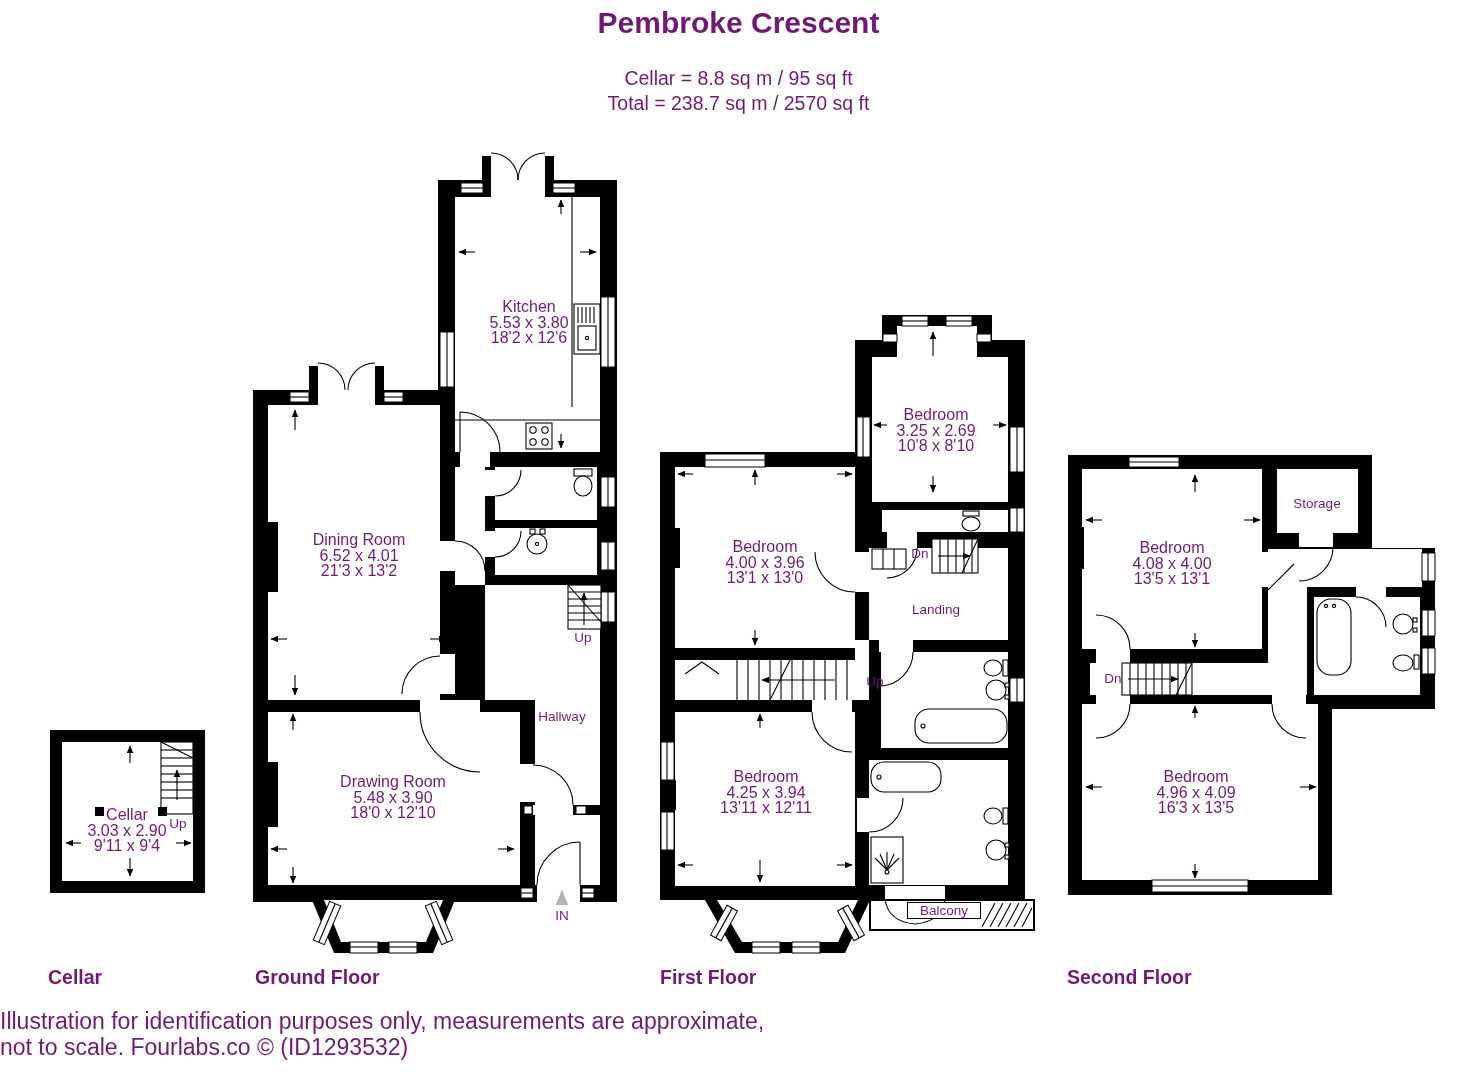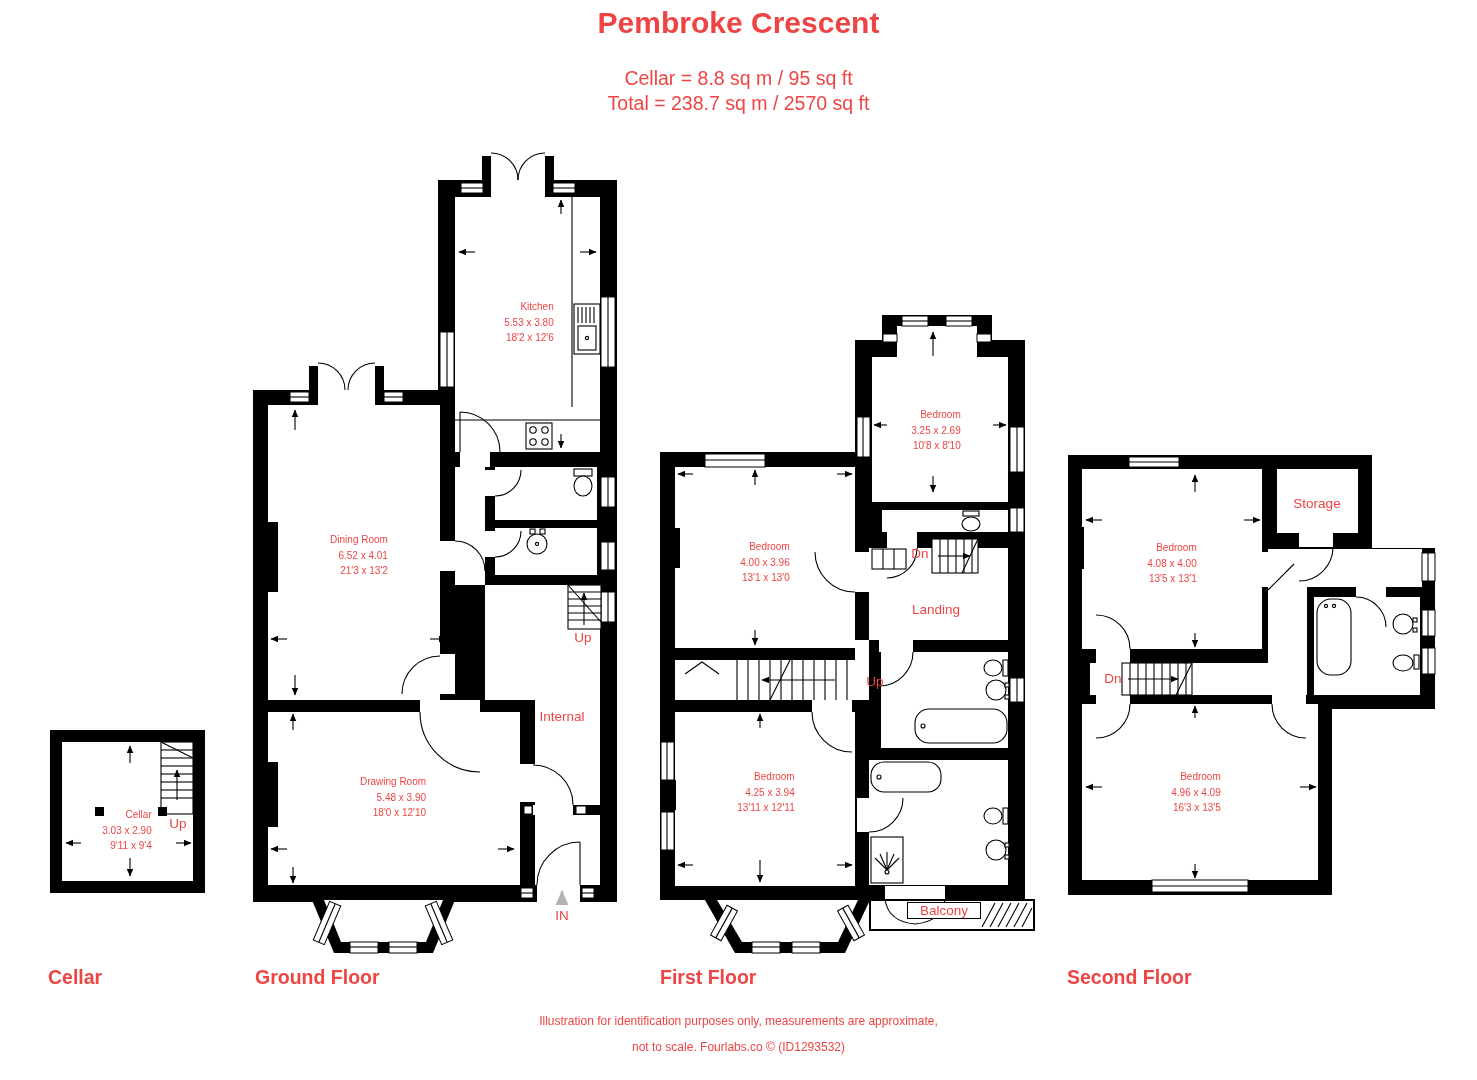--- a/index.html
+++ b/index.html
@@ -1,35 +1,35 @@
 <!DOCTYPE html>
 <html><head>
 <meta charset="utf-8">
 <style>
   body{margin:0;background:#fff}
   #page{position:relative;width:1477px;height:1080px;background:#fff;
-        font-family:"Liberation Sans",sans-serif;color:#ef4444;overflow:hidden}
+        font-family:"Liberation Sans",sans-serif;color:#701a75;overflow:hidden}
   .plan{position:absolute}
   .wall{fill:#000}
   .rm{fill:#fff}
   .thin{fill:none;stroke:#000;stroke-width:1.1}
   .fix{fill:#fff;stroke:#000;stroke-width:1.1}
   .win{fill:#fff;stroke:#000;stroke-width:1}
   .arr{stroke:#000;stroke-width:1.1;fill:none}
   .garr{stroke:#b3b3b3;stroke-width:2.2;fill:none}
   .hdr{position:absolute;left:0;width:100%;text-align:center}
   .title{top:6px;font-size:30px;font-weight:bold}
   .areas{top:66px;font-size:19.5px;line-height:25px}
-  .rlabel{position:absolute;transform:translateX(-50%);text-align:right;
-          font-size:10px;line-height:15.5px;white-space:nowrap}
+  .rlabel{position:absolute;transform:translateX(-50%);text-align:center;
+          font-size:16px;line-height:15.5px;white-space:nowrap}
   .slabel{position:absolute;transform:translateX(-50%);font-size:13.5px;white-space:nowrap}
   .balcony-label{background:#fff;border:1px solid #000;padding:0 12px}
   .flabel{position:absolute;font-size:19.5px;font-weight:bold;white-space:nowrap}
-  .footer{position:absolute;left:0;width:100%;text-align:center;top:1008px;
-          font-size:12px;line-height:26px}
+  .footer{position:absolute;left:0;width:100%;text-align:left;top:1008px;
+          font-size:23px;line-height:26px}
 </style>
 </head>
 <body>
 
 <div id="page">
 
   <div class="hdr title">Pembroke Crescent</div>
   <div class="hdr areas">
     <div>Cellar = 8.8 sq m / 95 sq ft</div>
     <div>Total = 238.7 sq m / 2570 sq ft</div>
@@ -493,21 +493,21 @@
   <div class="rlabel" style="left:359px;top:532px">
     <div>Dining Room</div>
       <div>6.52 x 4.01</div>
       <div>21'3 x 13'2</div>
   </div>
   <div class="rlabel" style="left:393px;top:774px">
     <div>Drawing Room</div>
       <div>5.48 x 3.90</div>
       <div>18'0 x 12'10</div>
   </div>
-  <div class="slabel" style="left:562px;top:709px">Internal</div>
+  <div class="slabel" style="left:562px;top:709px">Hallway</div>
   <div class="slabel" style="left:583px;top:630px">Up</div>
   <div class="slabel" style="left:562px;top:908px">IN</div>
 
   <div class="rlabel" style="left:936px;top:407px">
     <div>Bedroom</div>
       <div>3.25 x 2.69</div>
       <div>10'8 x 8'10</div>
   </div>
   <div class="rlabel" style="left:765px;top:539px">
     <div>Bedroom</div>

